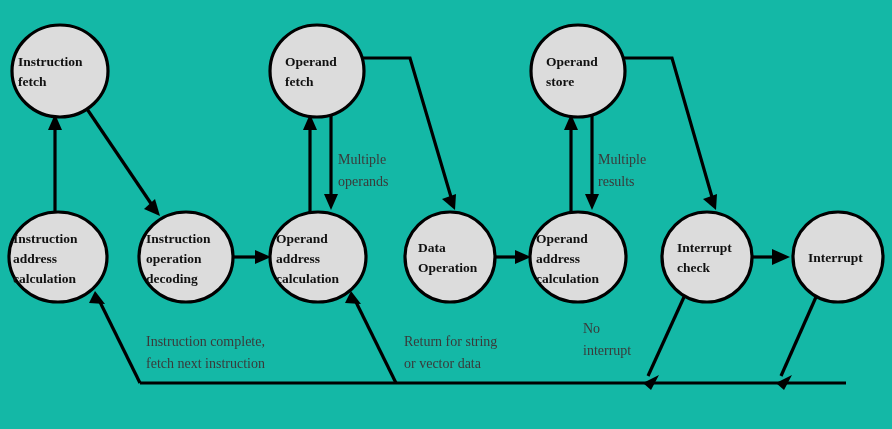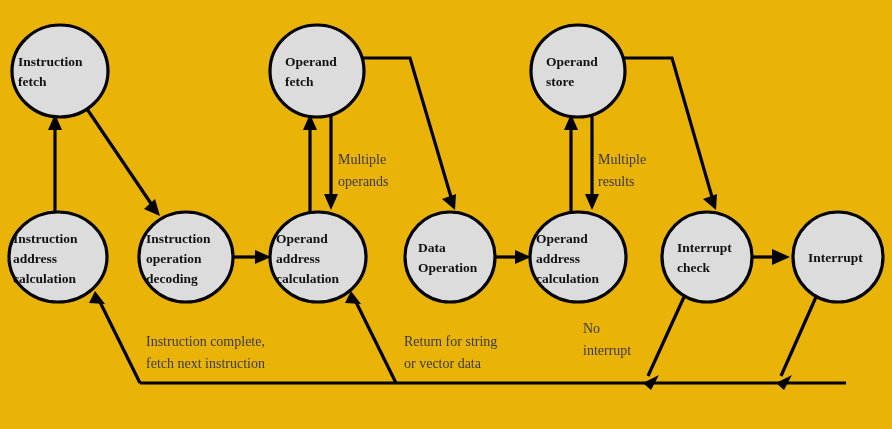--- a/index.html
+++ b/index.html
@@ -10,21 +10,21 @@
   body {
     width: 892px;
     height: 429px;
     overflow: hidden;
     font-family: "Liberation Serif", "DejaVu Serif", serif;
   }
   #diagram-root {
     position: relative;
     width: 892px;
     height: 429px;
-    background: #eab308;
+    background: #14b8a6;
   }
   svg#diagram {
     display: block;
     width: 892px;
     height: 429px;
   }
   .node-ellipse {
     fill: #dcdcdc;
     stroke: #000000;
     stroke-width: 3.2;

